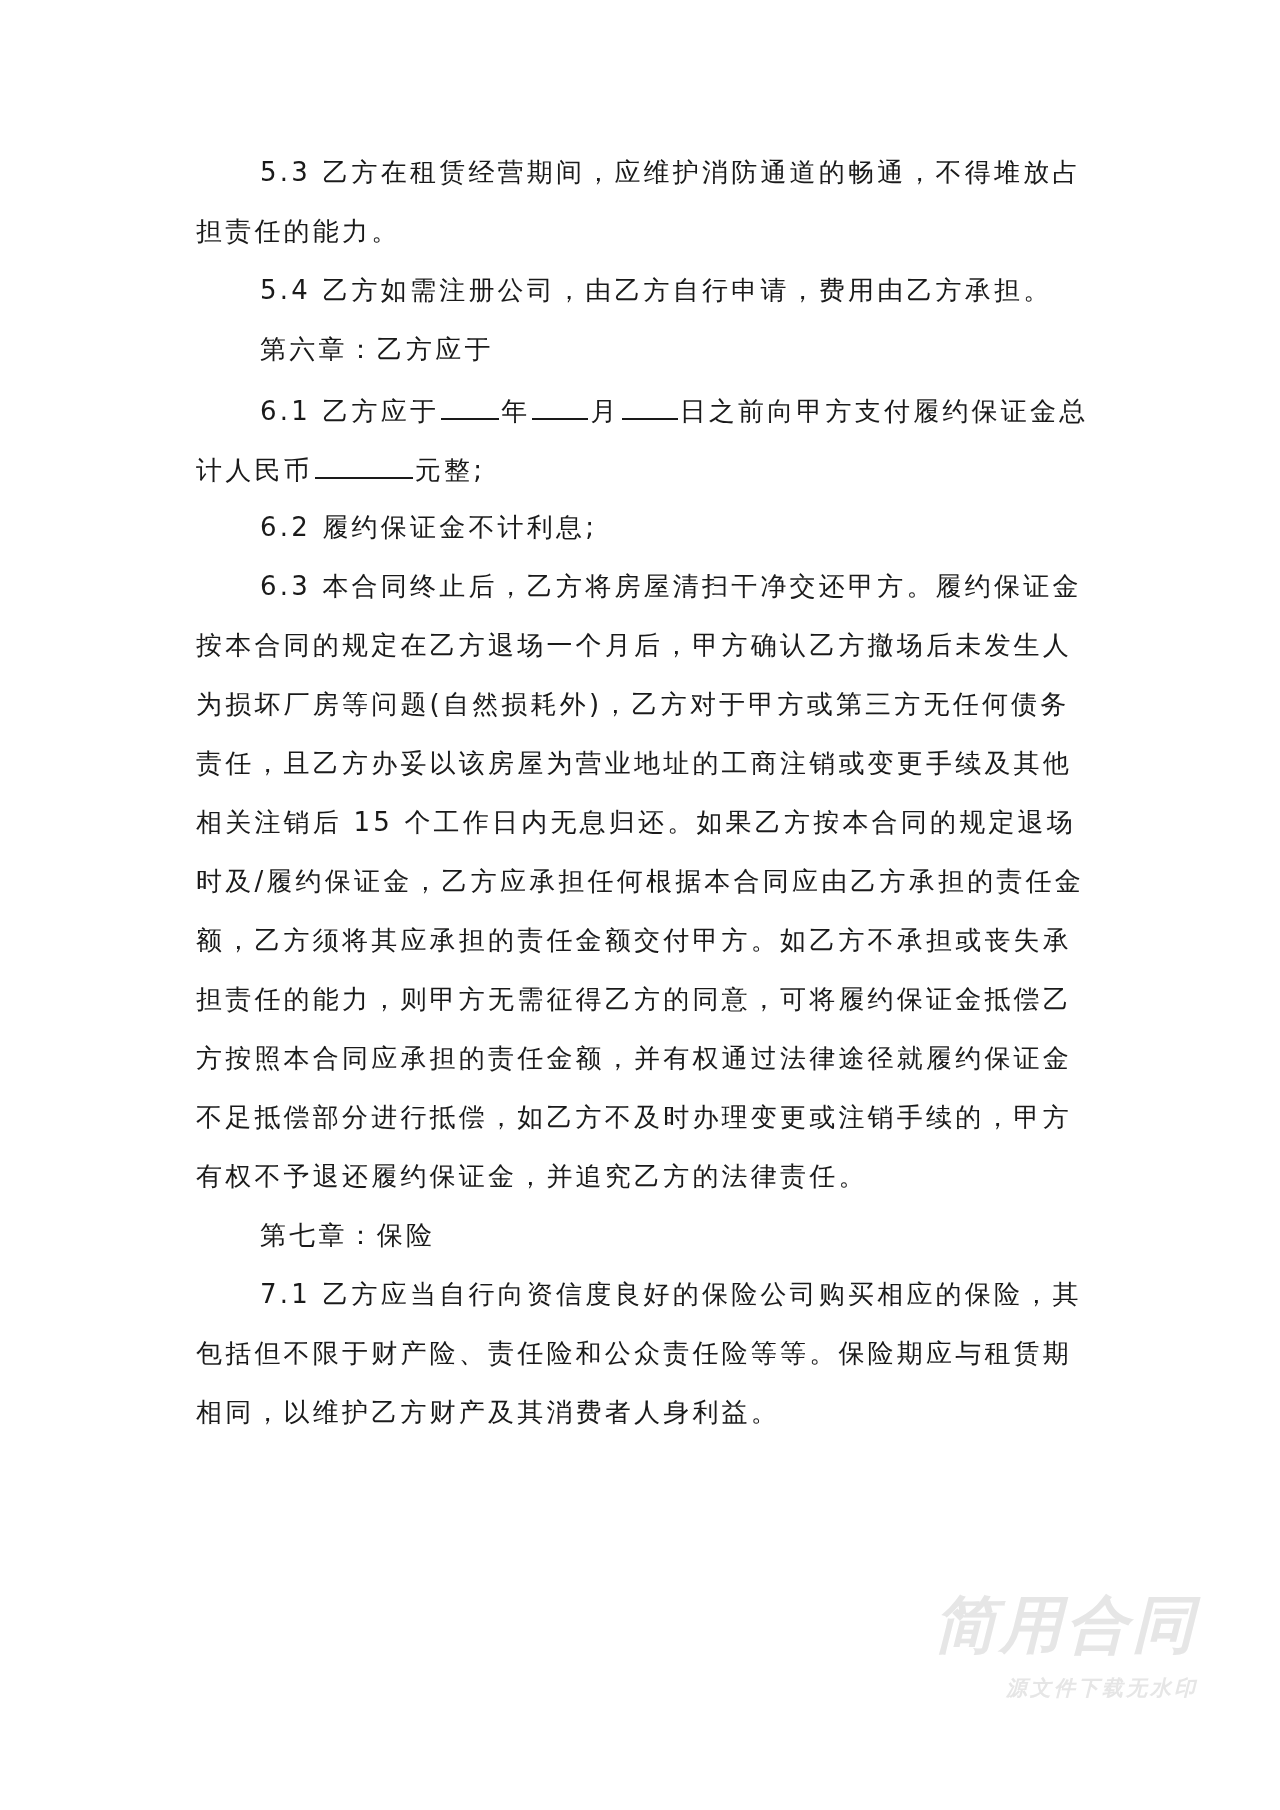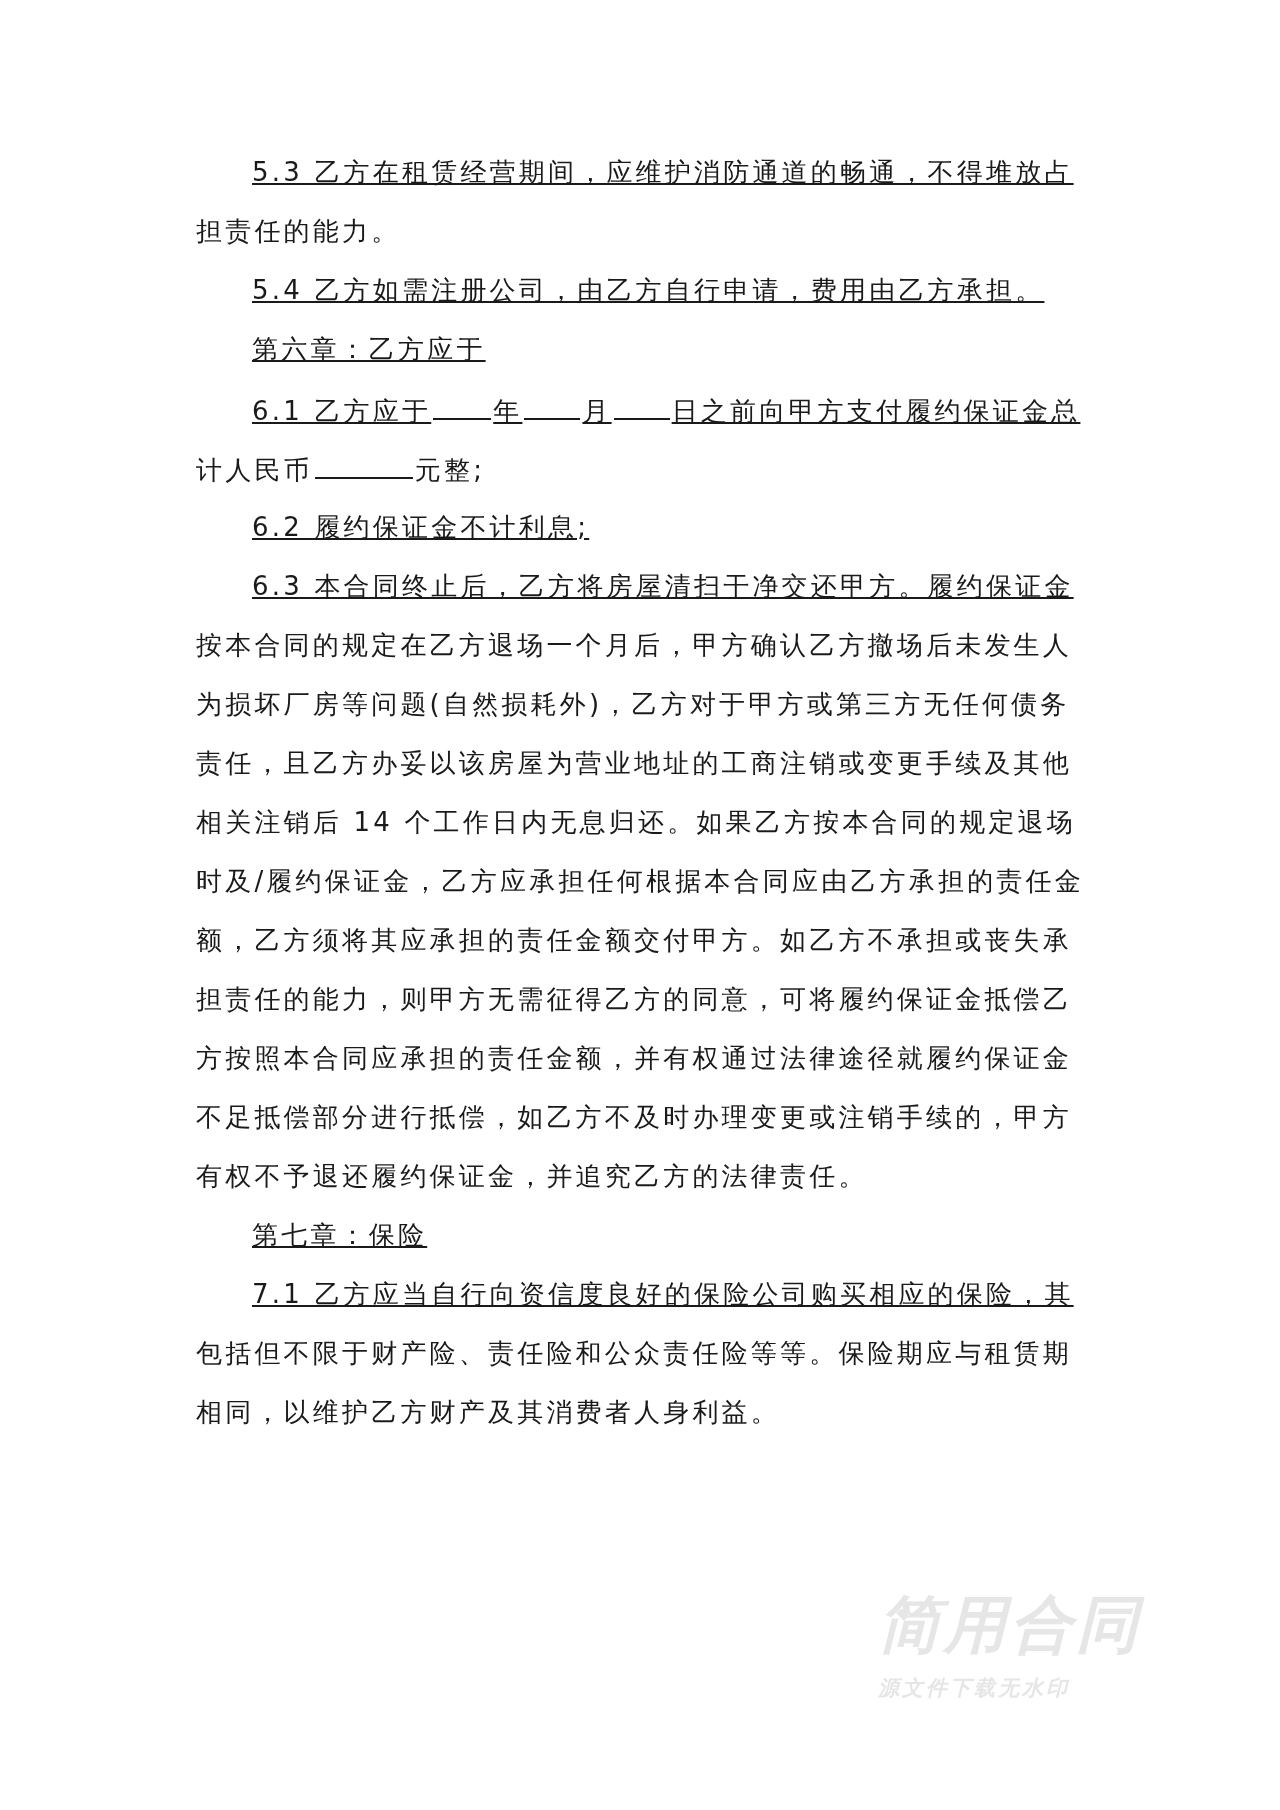--- a/index.html
+++ b/index.html
@@ -19,34 +19,34 @@
     }
     .line {
       position: absolute;
       left: 0;
       height: 40px;
       font-size: 26px;
       line-height: 40px;
       white-space: nowrap;
       letter-spacing: 3.2px;
     }
-    .indent { left: 56px; text-decoration: underline; }
+    .indent { left: 64px; }
     .blank {
       display: inline-block;
       border-bottom: 2px solid #1a1a1a;
       height: 30px;
       vertical-align: baseline;
       margin: 0 2px;
     }
     .watermark {
       position: absolute;
       left: 878px;
       top: 1590px;
       width: 320px;
-      text-align: left;
+      text-align: right;
       color: #e6e6e6;
       font-family: "DejaVu Sans", sans-serif;
       font-weight: bold;
       font-style: italic;
       pointer-events: none;
     }
     .wm-title { font-size: 62px; line-height: 70px; letter-spacing: 4px; }
     .wm-sub { font-size: 21px; line-height: 44px; letter-spacing: 3px; margin-top: 6px; }
   </style>
 </head>
@@ -63,21 +63,21 @@
   </div>
   <div class="line" style="top:295px">
     <span>计人民币</span><span class="blank" style="width:98px"></span><span>元整;</span>
   </div>
 
   <div class="line indent" style="top:355px">6.2 履约保证金不计利息;</div>
   <div class="line indent" style="top:414px">6.3 本合同终止后，乙方将房屋清扫干净交还甲方。履约保证金</div>
   <div class="line" style="top:473px">按本合同的规定在乙方退场一个月后，甲方确认乙方撤场后未发生人</div>
   <div class="line" style="top:532px">为损坏厂房等问题(自然损耗外)，乙方对于甲方或第三方无任何债务</div>
   <div class="line" style="top:591px">责任，且乙方办妥以该房屋为营业地址的工商注销或变更手续及其他</div>
-  <div class="line" style="top:650px">相关注销后 14 个工作日内无息归还。如果乙方按本合同的规定退场</div>
+  <div class="line" style="top:650px">相关注销后 15 个工作日内无息归还。如果乙方按本合同的规定退场</div>
   <div class="line" style="top:709px">时及/履约保证金，乙方应承担任何根据本合同应由乙方承担的责任金</div>
   <div class="line" style="top:768px">额，乙方须将其应承担的责任金额交付甲方。如乙方不承担或丧失承</div>
   <div class="line" style="top:827px">担责任的能力，则甲方无需征得乙方的同意，可将履约保证金抵偿乙</div>
   <div class="line" style="top:886px">方按照本合同应承担的责任金额，并有权通过法律途径就履约保证金</div>
   <div class="line" style="top:945px">不足抵偿部分进行抵偿，如乙方不及时办理变更或注销手续的，甲方</div>
   <div class="line" style="top:1004px">有权不予退还履约保证金，并追究乙方的法律责任。</div>
   <div class="line indent" style="top:1063px">第七章：保险</div>
   <div class="line indent" style="top:1122px">7.1 乙方应当自行向资信度良好的保险公司购买相应的保险，其</div>
   <div class="line" style="top:1181px">包括但不限于财产险、责任险和公众责任险等等。保险期应与租赁期</div>
   <div class="line" style="top:1240px">相同，以维护乙方财产及其消费者人身利益。</div>

